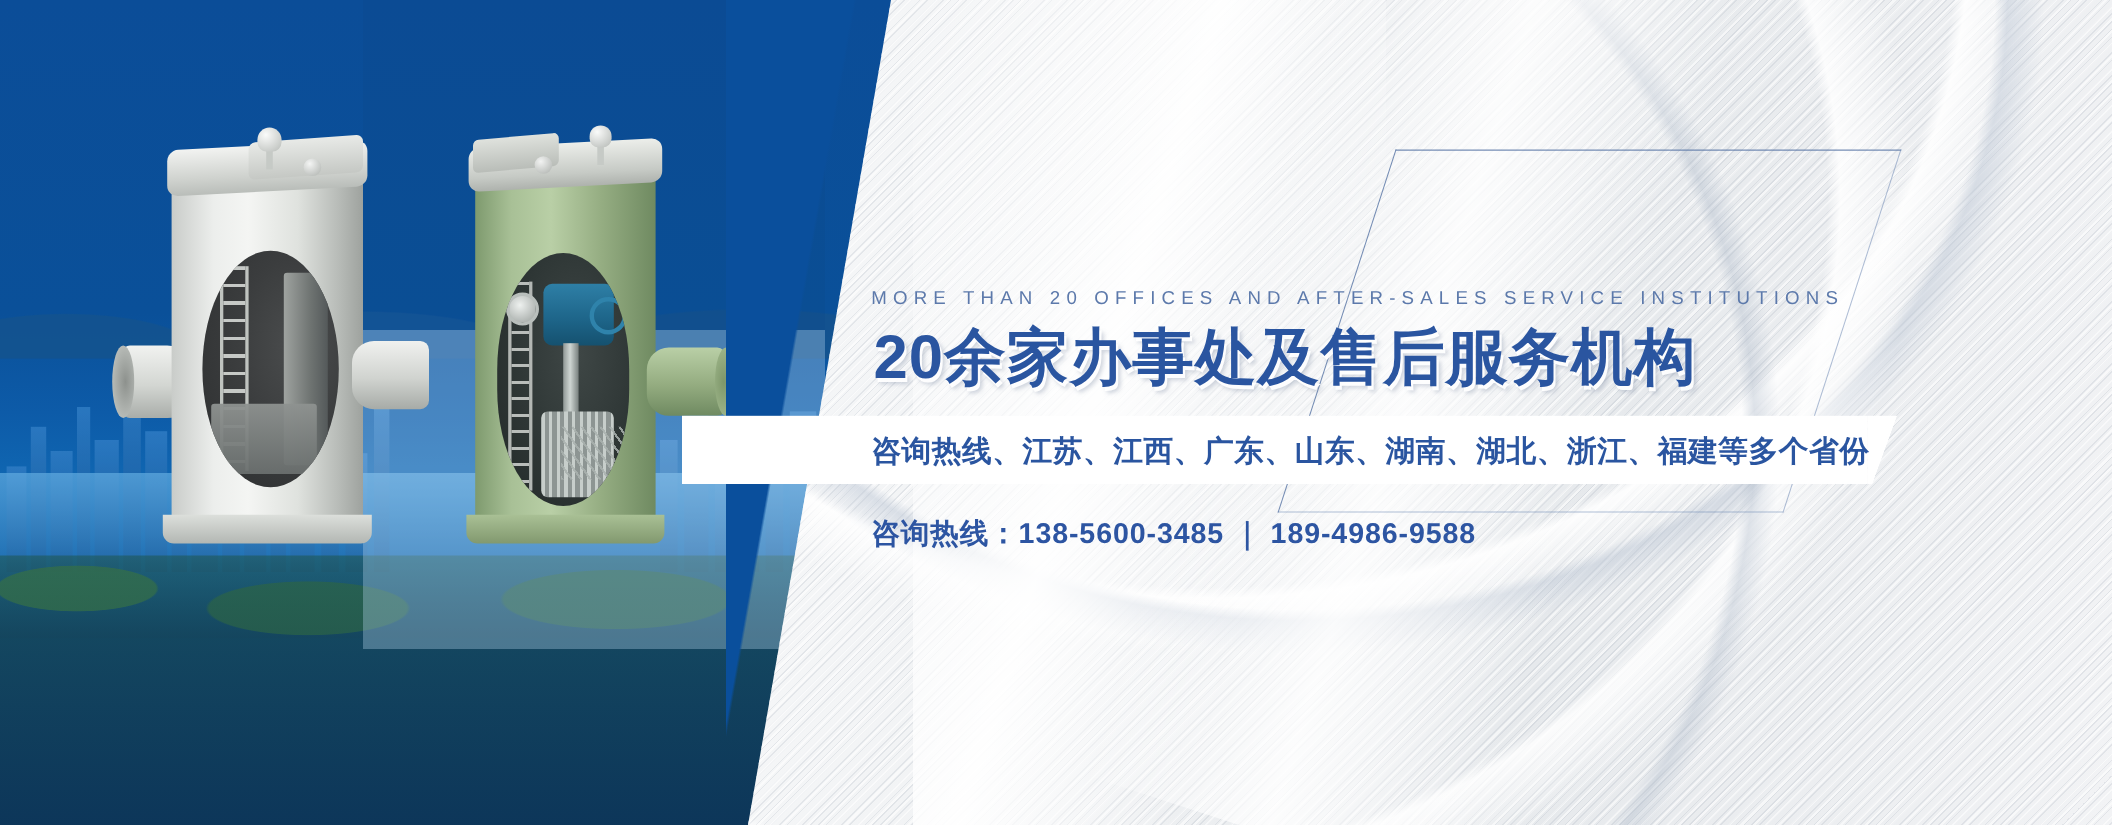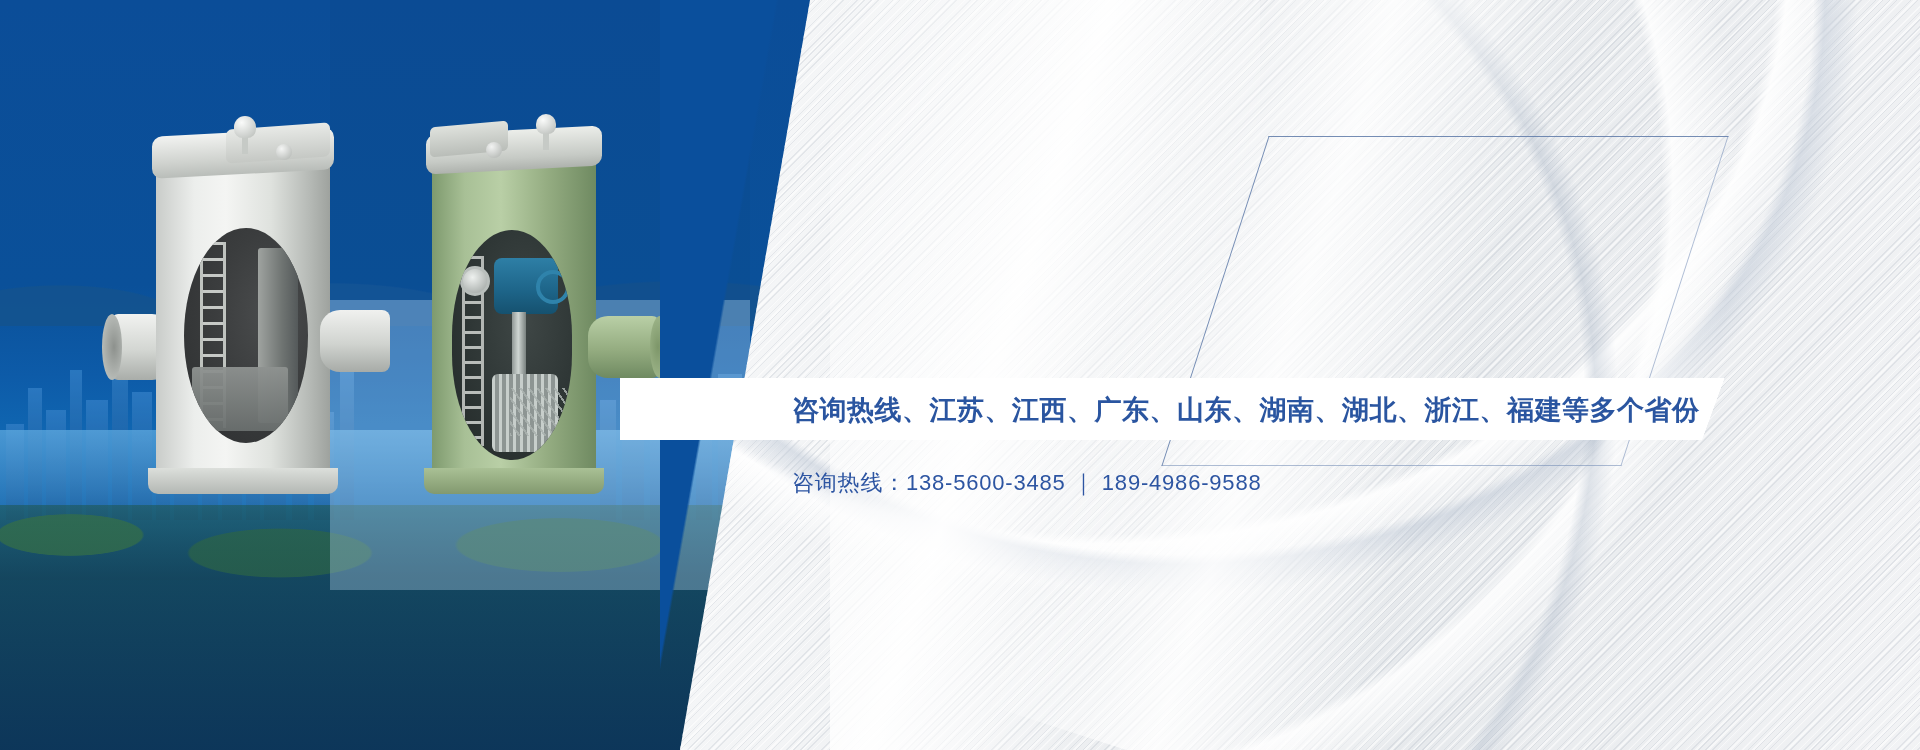--- a/index.html
+++ b/index.html
@@ -157,21 +157,21 @@
   .eyebrow{position:absolute;left:12px;top:261px;font-size:17px;letter-spacing:5.6px;
     color:#5c79ab;font-weight:400;white-space:nowrap;}
   .headline{position:absolute;left:14px;top:288px;font-size:56px;font-weight:700;color:#2a55a0;
     letter-spacing:1px;white-space:nowrap;
     text-shadow:2px 3px 0 rgba(255,255,255,.95), 4px 5px 4px rgba(120,135,160,.35);}
   .provinces-band{position:absolute;left:-160px;top:378px;width:1078px;height:62px;background:#ffffff;}
   .provinces-band:after{content:"";position:absolute;right:-30px;top:0;width:30px;height:62px;
     background:linear-gradient(110deg,#ffffff 0 50%,transparent 51%);}
   .provinces{position:absolute;left:12px;top:392px;font-size:27px;font-weight:700;color:#2a55a0;
     letter-spacing:.5px;white-space:nowrap;}
-  .hotline{position:absolute;left:12px;top:468px;font-size:22px;font-weight:400;color:#2d55a2;
+  .hotline{position:absolute;left:12px;top:468px;font-size:26px;font-weight:700;color:#2d55a2;
     letter-spacing:.8px;white-space:nowrap;}
 </style>
 </head>
 <body>
 
 <div id="banner">
 
   <div class="left-panel">
     <div class="mountains"></div>
     <div class="skyline">
@@ -254,18 +254,20 @@
     <div class="sweep sweep-d"></div>
     <div class="wedge"></div>
     <div class="wedge2"></div>
   </div>
 
   <div class="seam"></div>
   <div class="deco-frame"></div>
   <div class="deco-frame2"></div>
 
   <div class="text-wrap">
+    <div class="eyebrow">MORE THAN 20 OFFICES AND AFTER-SALES SERVICE INSTITUTIONS</div>
+    <div class="headline">20余家办事处及售后服务机构</div>
     <div class="provinces-band"></div>
     <div class="provinces">咨询热线、江苏、江西、广东、山东、湖南、湖北、浙江、福建等多个省份</div>
     <div class="hotline">咨询热线：138-5600-3485 ｜ 189-4986-9588</div>
   </div>
 
 </div>
 
 </body></html>

